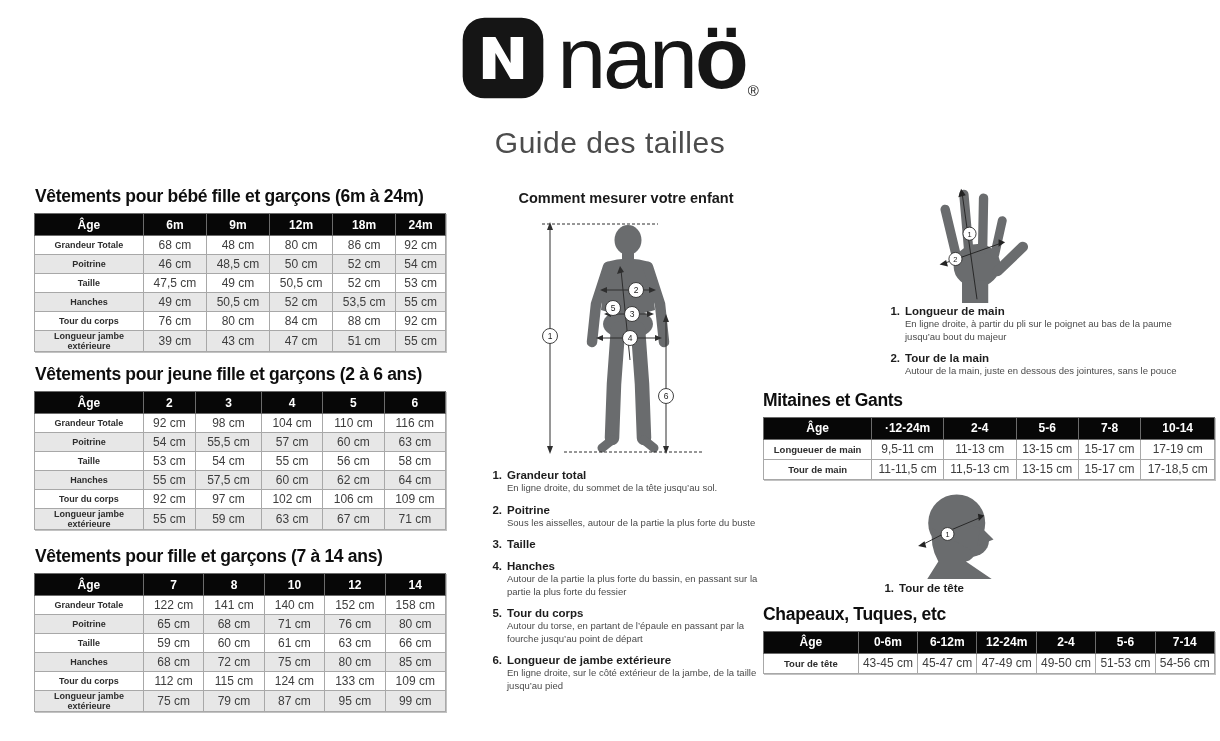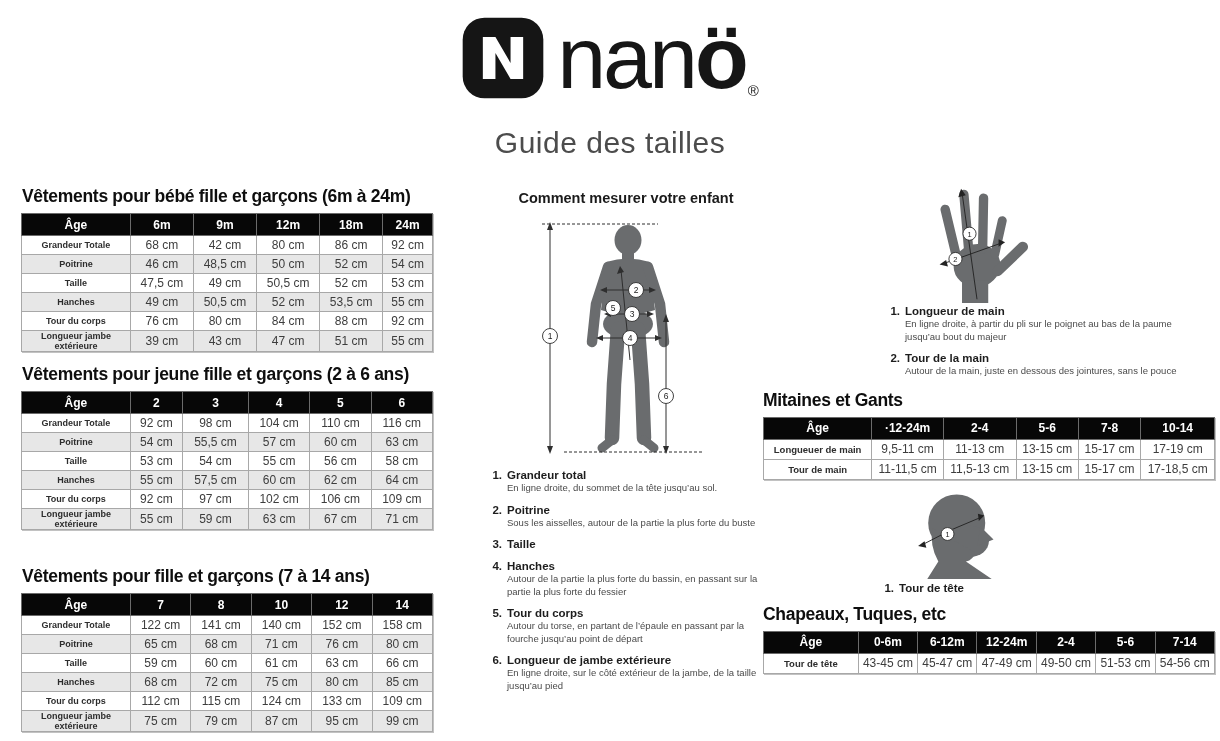--- a/index.html
+++ b/index.html
@@ -8,28 +8,28 @@
 
   
   .brand{position:absolute;top:16px;left:0;width:100%;text-align:center;}
   .logo-row{display:flex;align-items:center;justify-content:center;gap:12px;}
   .logo-text{font-size:88px;line-height:.95;font-weight:500;color:#161616;letter-spacing:-3px;}
   .logo-text b{font-weight:800;}
   .reg{font-size:15px;font-weight:400;letter-spacing:0;vertical-align:-8px;margin-left:2px;color:#161616;}
   .page-title{margin-top:26px;font-size:30px;color:#4c4c4c;font-weight:400;letter-spacing:.5px;}
 
   
-  .col-left{position:absolute;left:21px;top:186px;width:412px;}
+  .col-left{position:absolute;left:34px;top:186px;width:412px;}
   .col-mid{position:absolute;left:487px;top:190px;width:288px;}
   .col-right{position:absolute;left:763px;top:185px;width:452px;}
 
   
   .sec-title{font-size:17.5px;font-weight:bold;color:#0e0e0e;margin:0 0 6px 1px;letter-spacing:-.3px;}
   .size-section:nth-of-type(2){margin-top:12px;}
-  .size-section:nth-of-type(3){margin-top:36px;}
+  .size-section:nth-of-type(3){margin-top:16px;}
   .mid-title{font-size:14.5px;font-weight:bold;color:#1a1a1a;text-align:center;margin:0 10px 0 0;}
 
   
   table{width:100%;border-collapse:collapse;border:1px solid #8d8d8d;box-shadow:1px 1px 0 #c2c2c2;}
   th{background:#070707;color:#fff;font-size:12px;font-weight:bold;height:19px;
      border:1px solid #6b6b6b;padding:1px 2px;text-align:center;}
   td{font-size:12px;color:#3d3d3d;text-align:center;height:18px;border:1px solid #a8a8a8;padding:0 2px;background:#fff;}
   td.lbl{font-weight:bold;font-size:9px;color:#2d2d2d;}
   table.zebra tbody tr:nth-child(even) td{background:#e7e7e7;}
   .col-left th:first-child{width:26.5%;}
@@ -81,21 +81,21 @@
               <th>9m</th>
               <th>12m</th>
               <th>18m</th>
               <th>24m</th>
             </tr>
           </thead>
           <tbody>
             <tr>
               <td class="lbl">Grandeur Totale</td>
               <td>68 cm</td>
-              <td>42 cm</td>
+              <td>48 cm</td>
               <td>80 cm</td>
               <td>86 cm</td>
               <td>92 cm</td>
             </tr>
             <tr>
               <td class="lbl">Poitrine</td>
               <td>46 cm</td>
               <td>48,5 cm</td>
               <td>50 cm</td>
               <td>52 cm</td>

